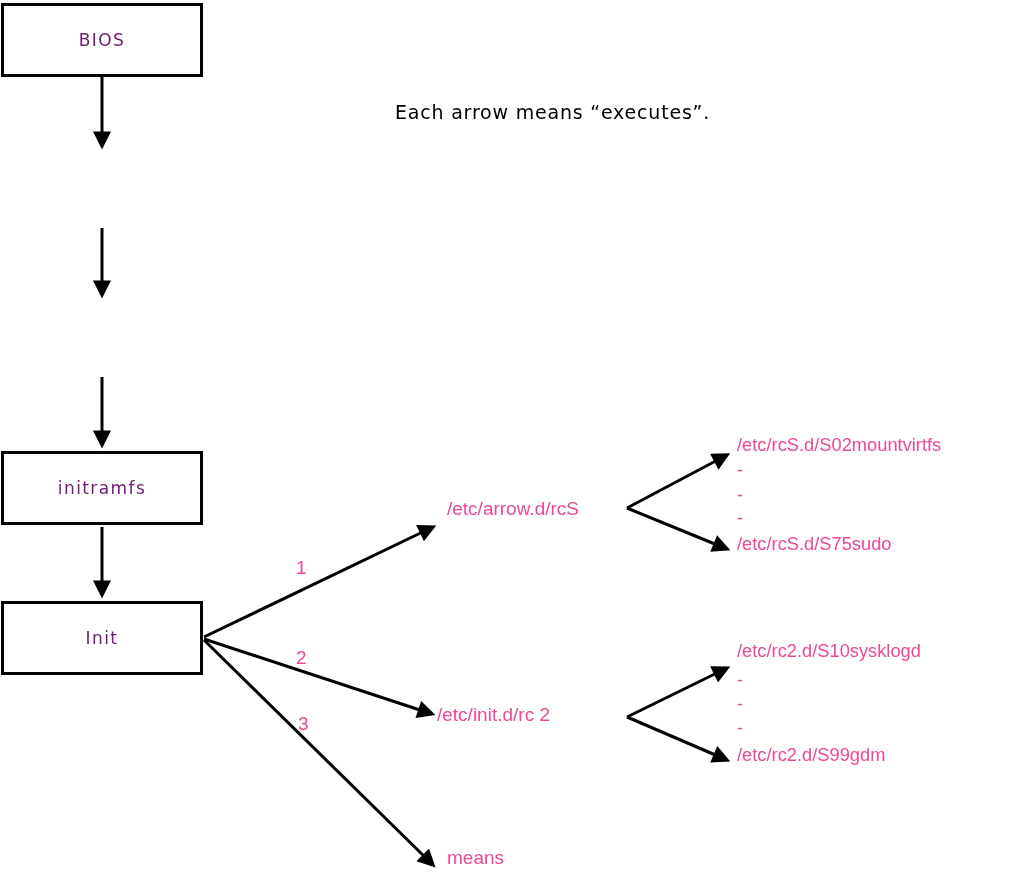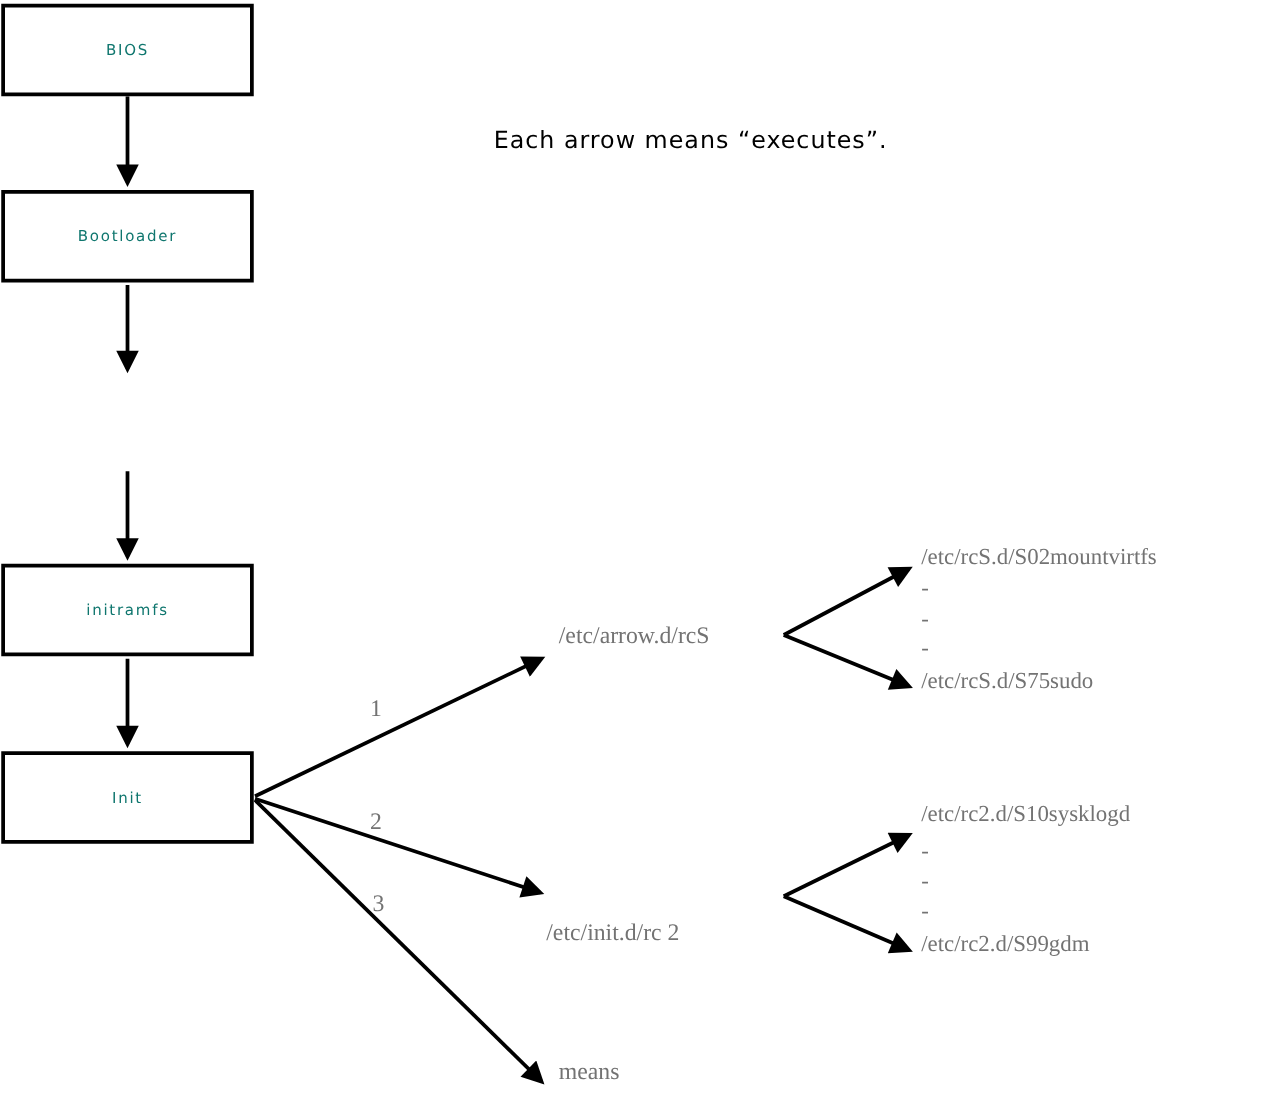--- a/index.html
+++ b/index.html
@@ -29,23 +29,23 @@
     width: 202px;
     height: 74px;
     border: 3px solid #000000;
     box-sizing: border-box;
     background: #ffffff;
     display: flex;
     align-items: center;
     justify-content: center;
   }
   .box span {
-    font-size: 12px;
+    font-size: 17px;
     letter-spacing: 1.4px;
-    color: #0f766e;
+    color: #701a75;
     white-space: pre;
   }
   #box-bios      { top: 3px; }
   #box-bootloader{ top: 152px; }
   #box-kernel    { top: 301px; }
   #box-initramfs { top: 451px; }
   #box-init      { top: 601px; }
 
   .note {
     position: absolute;
@@ -53,30 +53,30 @@
     top: 103px;
     font-size: 19px;
     letter-spacing: 0.8px;
     line-height: 1;
     color: #000000;
     white-space: pre;
     margin-left: 37px;
   }
   .mono {
     position: absolute;
-    font-family: Liberation Serif, serif;
-    color: #737373;
+    font-family: Liberation Sans, sans-serif;
+    color: #ec4899;
     line-height: 1;
     white-space: pre;
   }
   .mono-lg { font-size: 19px; }
   .mono-md { font-size: 18.3px; }
 
   #t-rcs   { left: 447px; top: 499px; }
-  #t-rc2   { left: 437px; top: 705px; margin-top: 32px; }
+  #t-rc2   { left: 437px; top: 705px; }
   #t-getty { left: 447px; top: 848px; }
 
   #n1 { left: 296px; top: 558px; }
   #n2 { left: 296px; top: 648px; }
   #n3 { left: 298px; top: 714px; }
 
   #rcs-first { left: 737px; top: 436px; }
   #rcs-d1    { left: 737px; top: 461px; }
   #rcs-d2    { left: 737px; top: 486px; }
   #rcs-d3    { left: 737px; top: 509px; }
@@ -113,23 +113,20 @@
       <line x1="627" y1="508" x2="727" y2="549" marker-end="url(#ah)"></line>
 
       <line x1="627" y1="717" x2="727" y2="668" marker-end="url(#ah)"></line>
       <line x1="627" y1="717" x2="727" y2="760" marker-end="url(#ah)"></line>
     </g>
   </svg>
 
   <div class="box" id="box-bios">
     <span>BIOS</span>
   </div>
-  <div class="box" id="box-bootloader">
-    <span>Bootloader</span>
-  </div>
   <div class="box" id="box-init">
     <span>Init</span>
   </div>
   <div class="box" id="box-initramfs">
     <span>initramfs</span>
   </div>
 
   <div class="note">Each arrow means “executes”.</div>
 
   <div class="mono mono-lg" id="n1">1</div>

